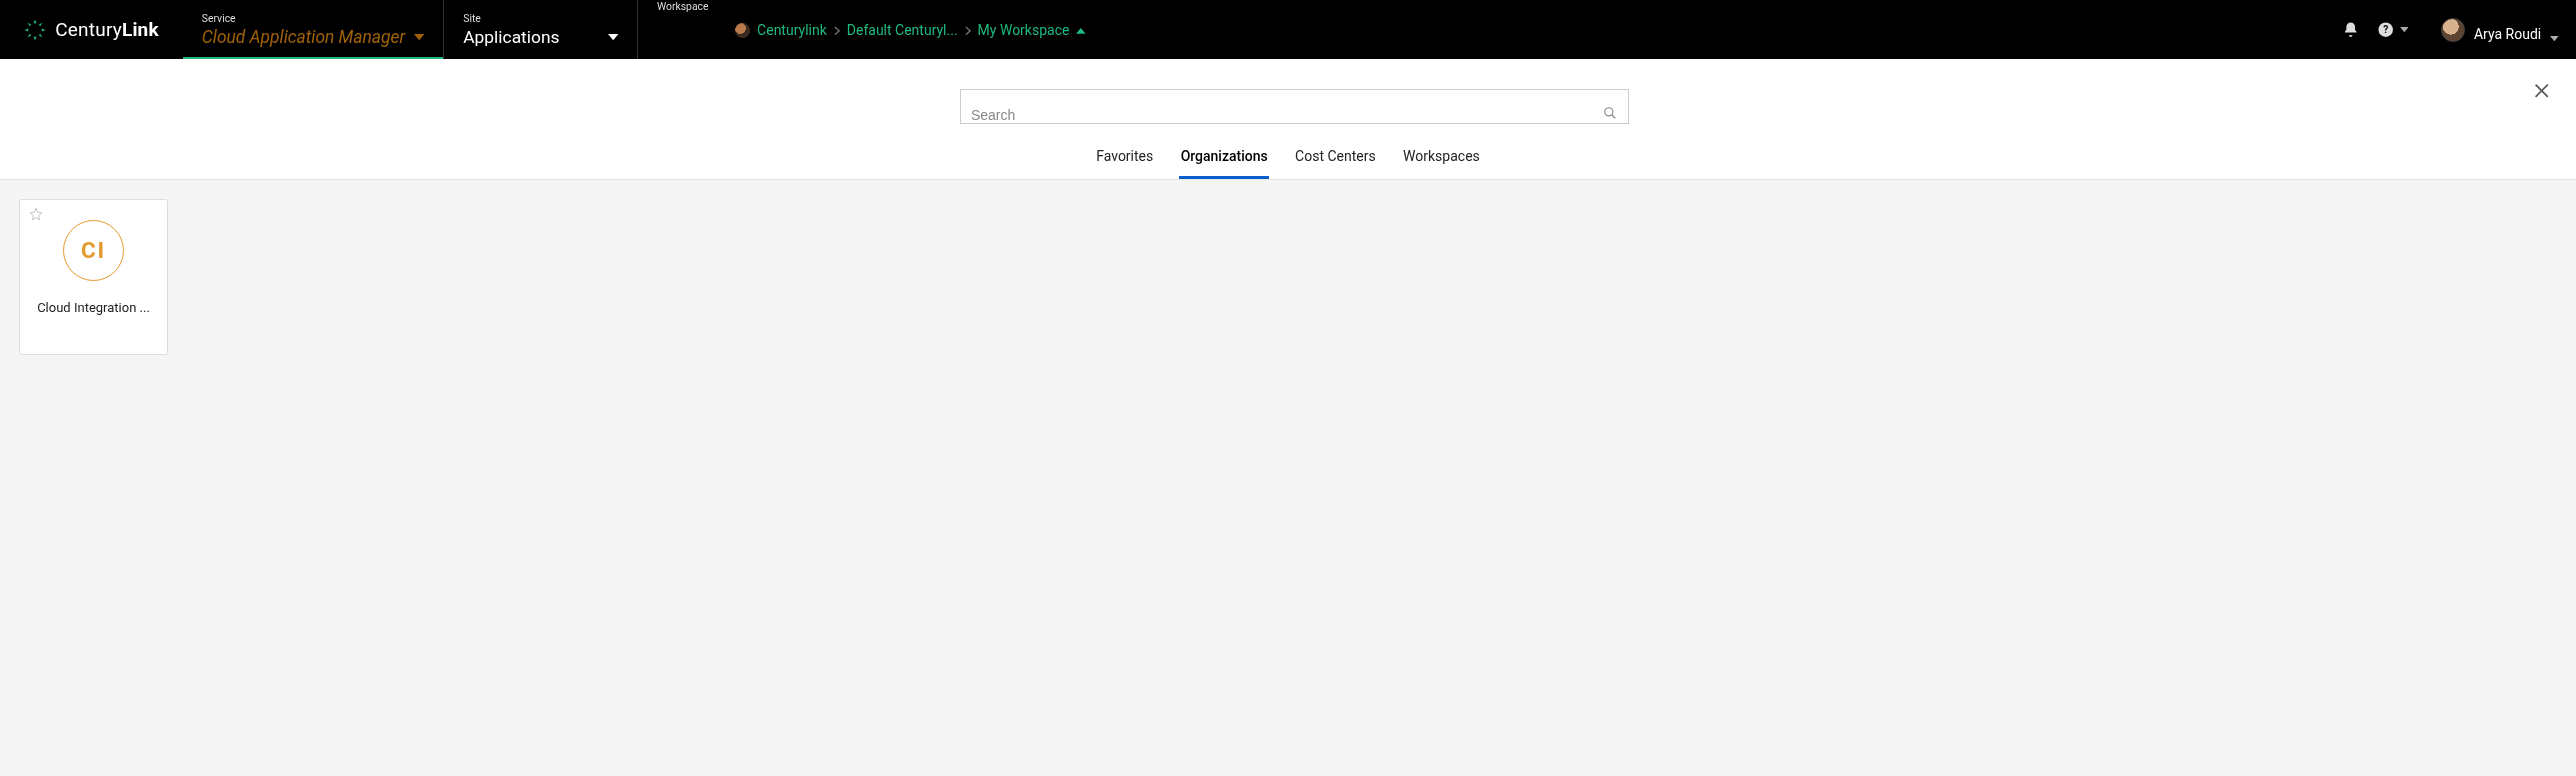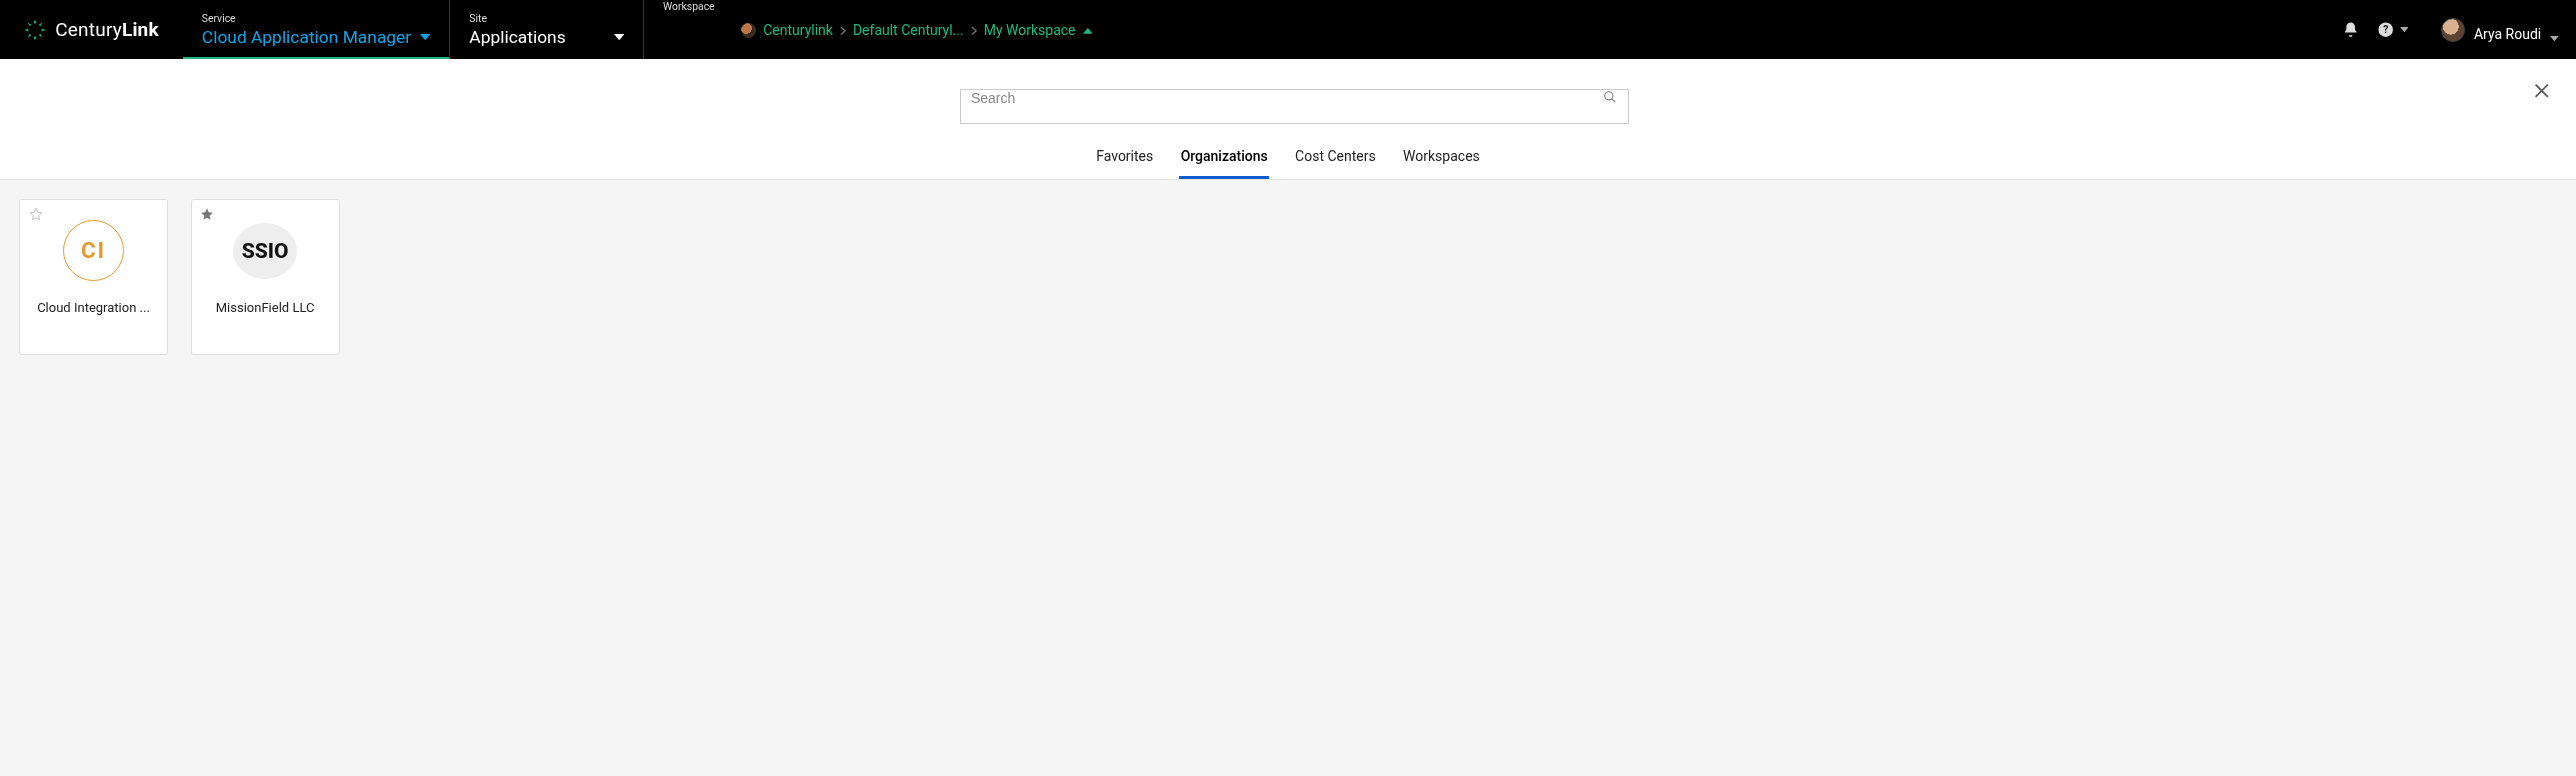--- a/index.html
+++ b/index.html
@@ -35,21 +35,21 @@
   .nav-block:first-of-type { border-left: none; }
   .nav-label { font-size: 10.4px; color: #ddd; margin-bottom: 1.7px; }
   .nav-value {
     display: flex;
     align-items: center;
     gap: 8.7px;
     font-size: 17.4px;
     cursor: pointer;
   }
   .nav-value svg.caret { width: 10.4px; height: 10.4px; }
-  .service-value { color: #0ea5e9; }
+  .service-value { color: #a16207; font-style: italic; }
   .service-underline { position: absolute; left: 0; right: 0; bottom: -0.9px; height: 2.6px; background: #1fb97e; }
   .site-value { color: #fff; gap: 48px; }
 
   .breadcrumb-block {
     display: flex;
     flex-direction: row;
     justify-content: flex-end;
     padding: 0 19px;
     border-left: 0.9px solid #333;
     gap: 26px;
@@ -82,21 +82,21 @@
   }
   .user-name { font-size: 14px; color: #fff; }
 
   
   .panel-wrap { background: #fff; position: relative; border-bottom: 0.9px solid #e4e4e4; }
   .close-x { position: absolute; top: 22.6px; right: 26px; cursor: pointer; color: #555; }
   .search-row { display: flex; justify-content: center; padding: 29.5px 0 15.6px; }
   .search-box {
     width: 669px; height: 35px;
     border: 0.9px solid #ccc;
-    display: flex; align-items: flex-start;
+    display: flex; align-items: flex-end;
     padding: 0 10.4px;
     background: #fff;
     margin-left: 12px;
   }
   .search-input {
     flex: 1; border: none; outline: none; font-size: 14px; color: #333;
     background: transparent;
   }
   .search-input::placeholder { color: #888; }
   .search-icon { color: #888; }
@@ -277,26 +277,15 @@
       <svg width="14" height="14" viewBox="0 0 24 24">
           <path d="M12 2l2.9 6.9L22 10l-5.5 4.8L18 22l-6-3.6L6 22l1.5-7.2L2 10l7.1-1.1L12 2z" fill="none" stroke="#bbb" stroke-width="1.5"></path>
         </svg>
     </span>
     <div class="card-icon-wrap">
       <div class="circle-initials">CI</div>
     </div>
     <div class="card-title">Cloud Integration ...</div>
   </div>
 
-  <div class="card">
-    <span class="card-star fav">
-      <svg width="14" height="14" viewBox="0 0 24 24">
-          <path d="M12 2l2.9 6.9L22 10l-5.5 4.8L18 22l-6-3.6L6 22l1.5-7.2L2 10l7.1-1.1L12 2z" fill="#777"></path>
-        </svg>
-    </span>
-    <div class="card-icon-wrap">
-      <div class="org-logo">SSIO</div>
-    </div>
-    <div class="card-title">MissionField LLC</div>
-  </div>
 
 </section>
 
 
 </body></html>

